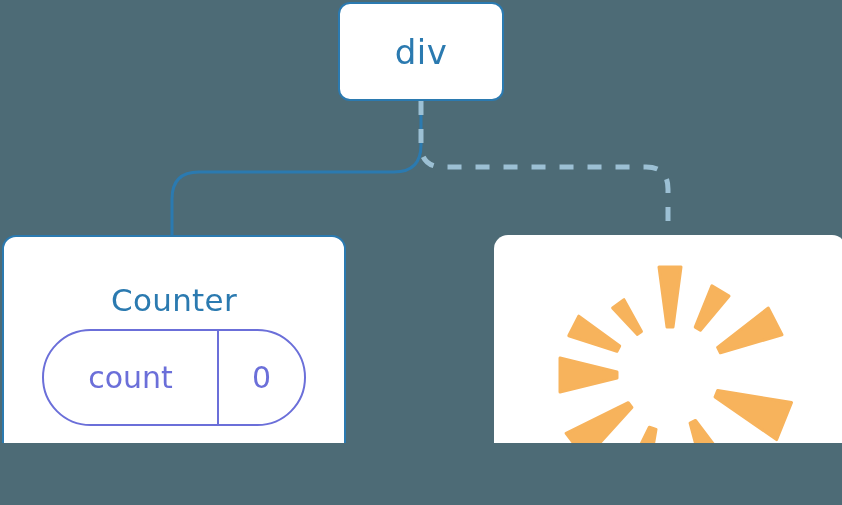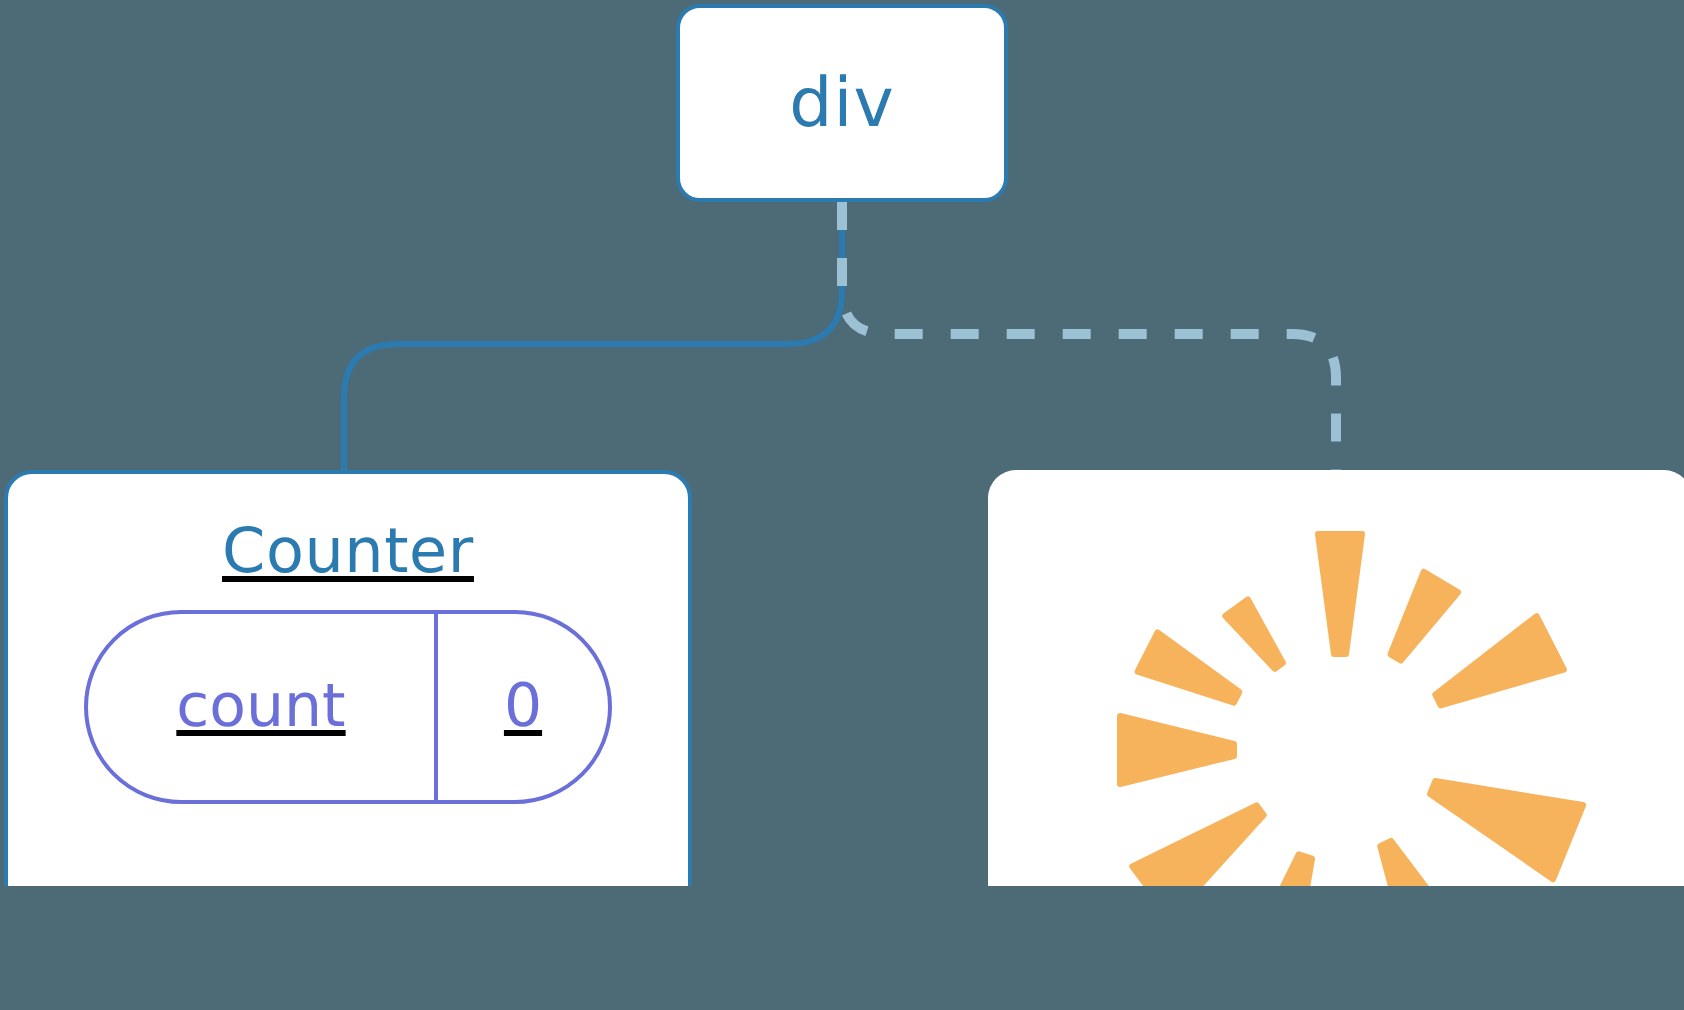--- a/index.html
+++ b/index.html
@@ -58,22 +58,21 @@
   
   #node-counter {
     left: 2px;
     top: 235px;
     width: 344px;
     height: 268px;
     border-radius: 14px;
     display: flex;
     flex-direction: column;
     align-items: center;
-    padding-top: 24px;
-    text-decoration: underline;
+    padding-top: 48px;
   }
   #node-counter .node-title {
     color: #2b7ab0;
     font-size: 31px;
     line-height: 1;
     letter-spacing: 0.3px;
   }
 
   
   .state-pill {

